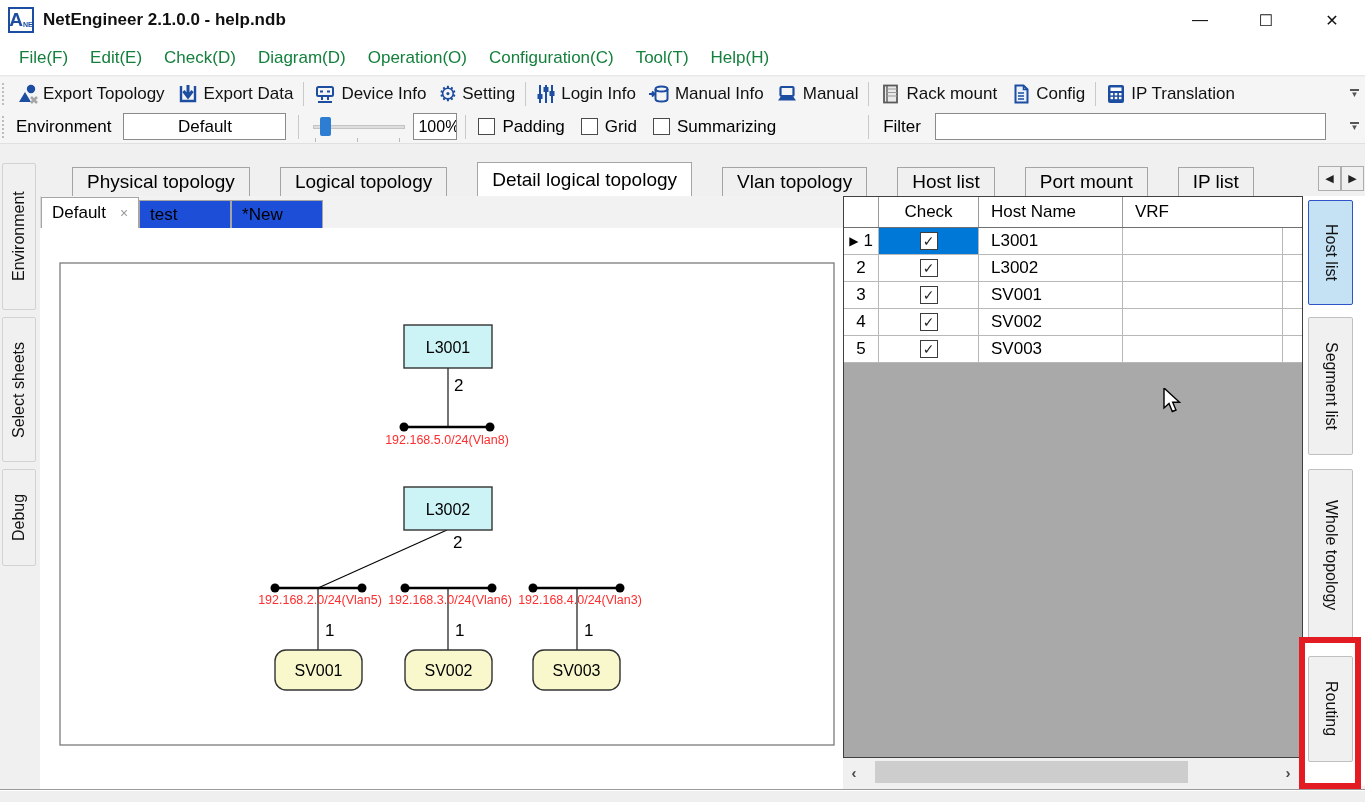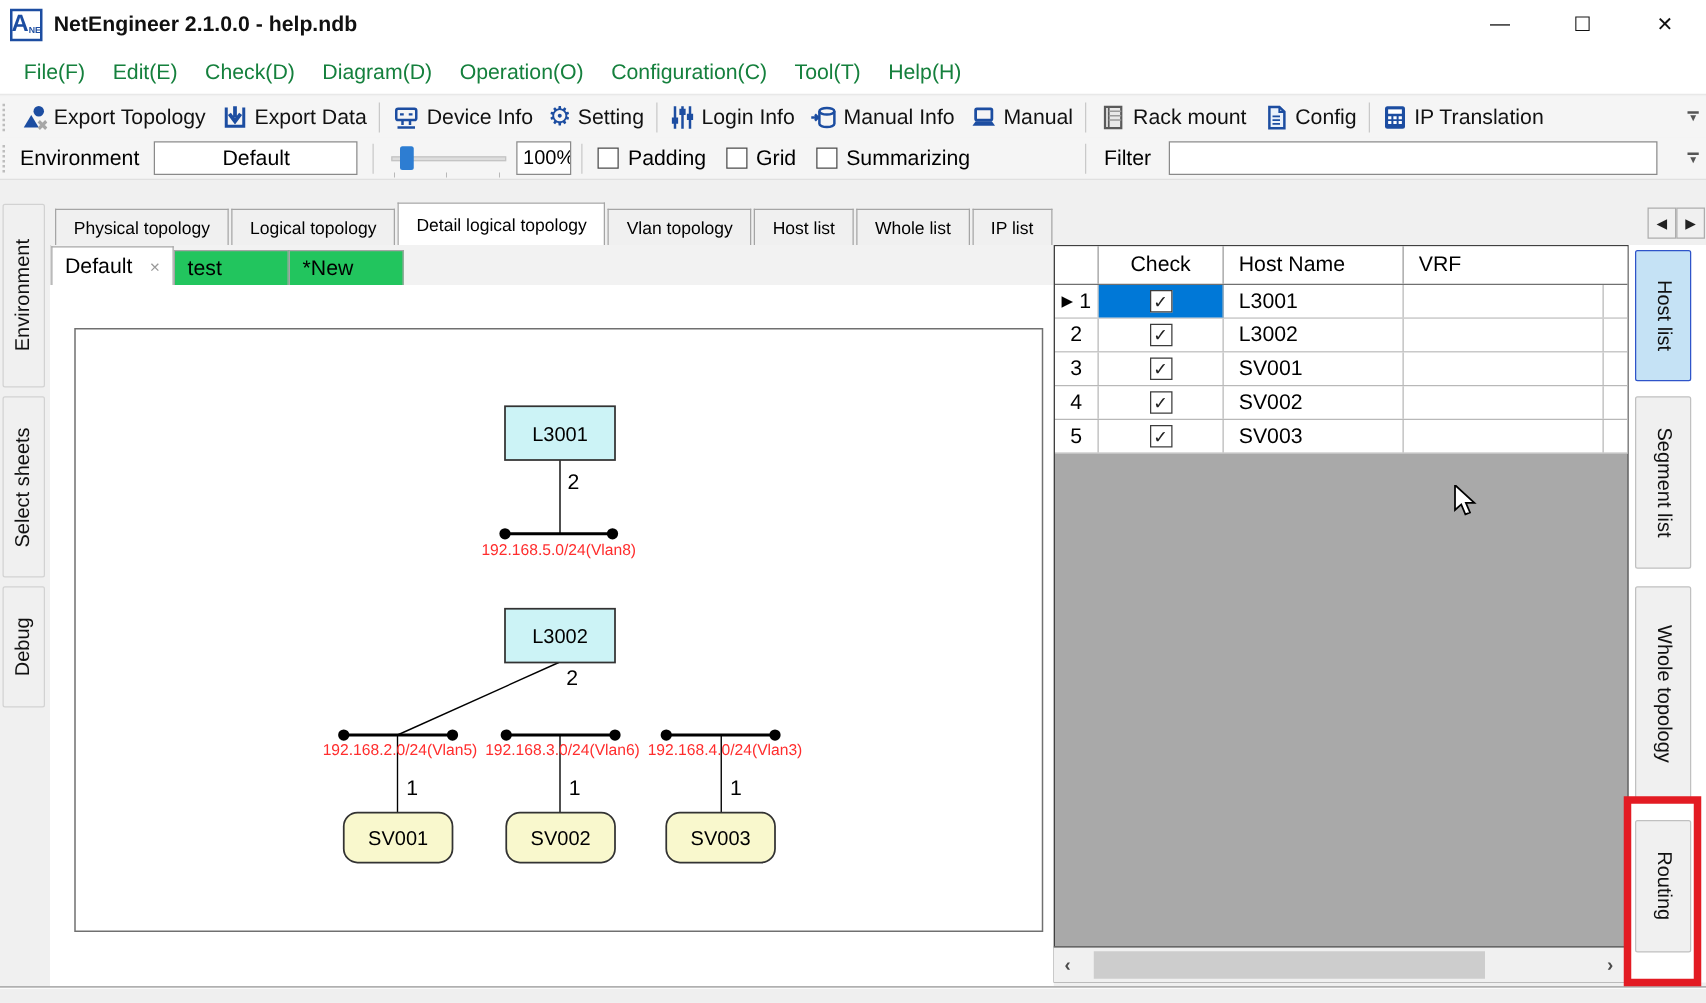--- a/index.html
+++ b/index.html
@@ -42,28 +42,28 @@
   .filter-label { font-size:17px; margin:0 14px 0 10px; }
   .filter-input { flex:1; height:27px; border:1px solid #8a8a8a; background:#fff; margin-right:22px; font-size:15px; padding:0 6px; font-family:"Liberation Sans",sans-serif; }
 
   
   .vtab-left { position:absolute; left:2px; width:34px; background:#f0f0f0; border:1px solid #d2d2d2; border-radius:2px;
      display:flex; align-items:center; justify-content:center; font-size:16px; color:#111;
      writing-mode:vertical-rl; transform:rotate(180deg); }
 
   
   .main-tabs { position:absolute; left:44px; top:162px; width:1266px; height:34px; display:flex; align-items:flex-end; }
-  .mtab { height:29px; padding:0 14px; background:#f0f0f0; border:1px solid #a5a5a5; border-bottom:none; display:flex; align-items:center; font-size:14px; margin-right:2px; white-space:nowrap; }
+  .mtab { height:29px; padding:0 14px; background:#f0f0f0; border:1px solid #a5a5a5; border-bottom:none; display:flex; align-items:center; font-size:19px; margin-right:2px; white-space:nowrap;margin-left:28px; }
   .mtab.active { height:34px; background:#fff; z-index:3; position:relative; }
   .tab-arrows { position:absolute; right:1px; top:166px; display:flex; }
   .tab-arrow { width:23px; height:25px; background:#f0f0f0; border:1px solid #adadad; display:flex; align-items:center; justify-content:center; font-size:11px; color:#222; }
 
   
   .sheet-tabs { position:absolute; left:40px; top:196px; width:803px; height:32px; background:#f2f2f2; display:flex; align-items:flex-end; border-left:1px solid #d8d8d8; }
-  .stab { height:28px; padding:0 10px; background:#22c55e; border:1px solid #a5a5a5; border-bottom:none; display:flex; align-items:center; gap:14px; font-size:17px; min-width:92px; }
+  .stab { height:28px; padding:0 10px; background:#1d4ed8; border:1px solid #a5a5a5; border-bottom:none; display:flex; align-items:center; gap:14px; font-size:17px; min-width:92px; }
   .stab.active { background:#fff; height:31px; z-index:2; }
   .stab .close-x { color:#9a9a9a; font-size:14px; }
 
   
   .canvas-area { position:absolute; left:40px; top:228px; width:803px; height:562px; background:#fff; }
 
   
   .grid-panel { position:absolute; left:843px; top:196px; width:460px; height:590px; background:#a9a9a9; border:1px solid #404040; }
   .grid-header { display:flex; height:31px; background:#fff; border-bottom:1px solid #707070; }
   .gh-cell { border-right:1px solid #9a9a9a; font-size:17px; display:flex; align-items:center; padding-left:12px; overflow:hidden; white-space:nowrap; }
@@ -270,21 +270,21 @@
 <div class="vtab-left" style="top:163px; height:147px;">Environment</div>
 <div class="vtab-left" style="top:317px; height:145px;">Select sheets</div>
 <div class="vtab-left" style="top:469px; height:97px;">Debug</div>
 
 <div class="main-tabs">
   <div class="mtab">Physical topology</div>
   <div class="mtab">Logical topology</div>
   <div class="mtab active">Detail logical topology</div>
   <div class="mtab">Vlan topology</div>
   <div class="mtab">Host list</div>
-  <div class="mtab">Whole list</div>
+  <div class="mtab">Port mount</div>
   <div class="mtab">IP list</div>
 </div>
 <div class="tab-arrows">
   <div class="tab-arrow">◀</div>
   <div class="tab-arrow">▶</div>
 </div>
 
 <div class="sheet-tabs">
   <div class="stab active">
     <span>Default</span>

